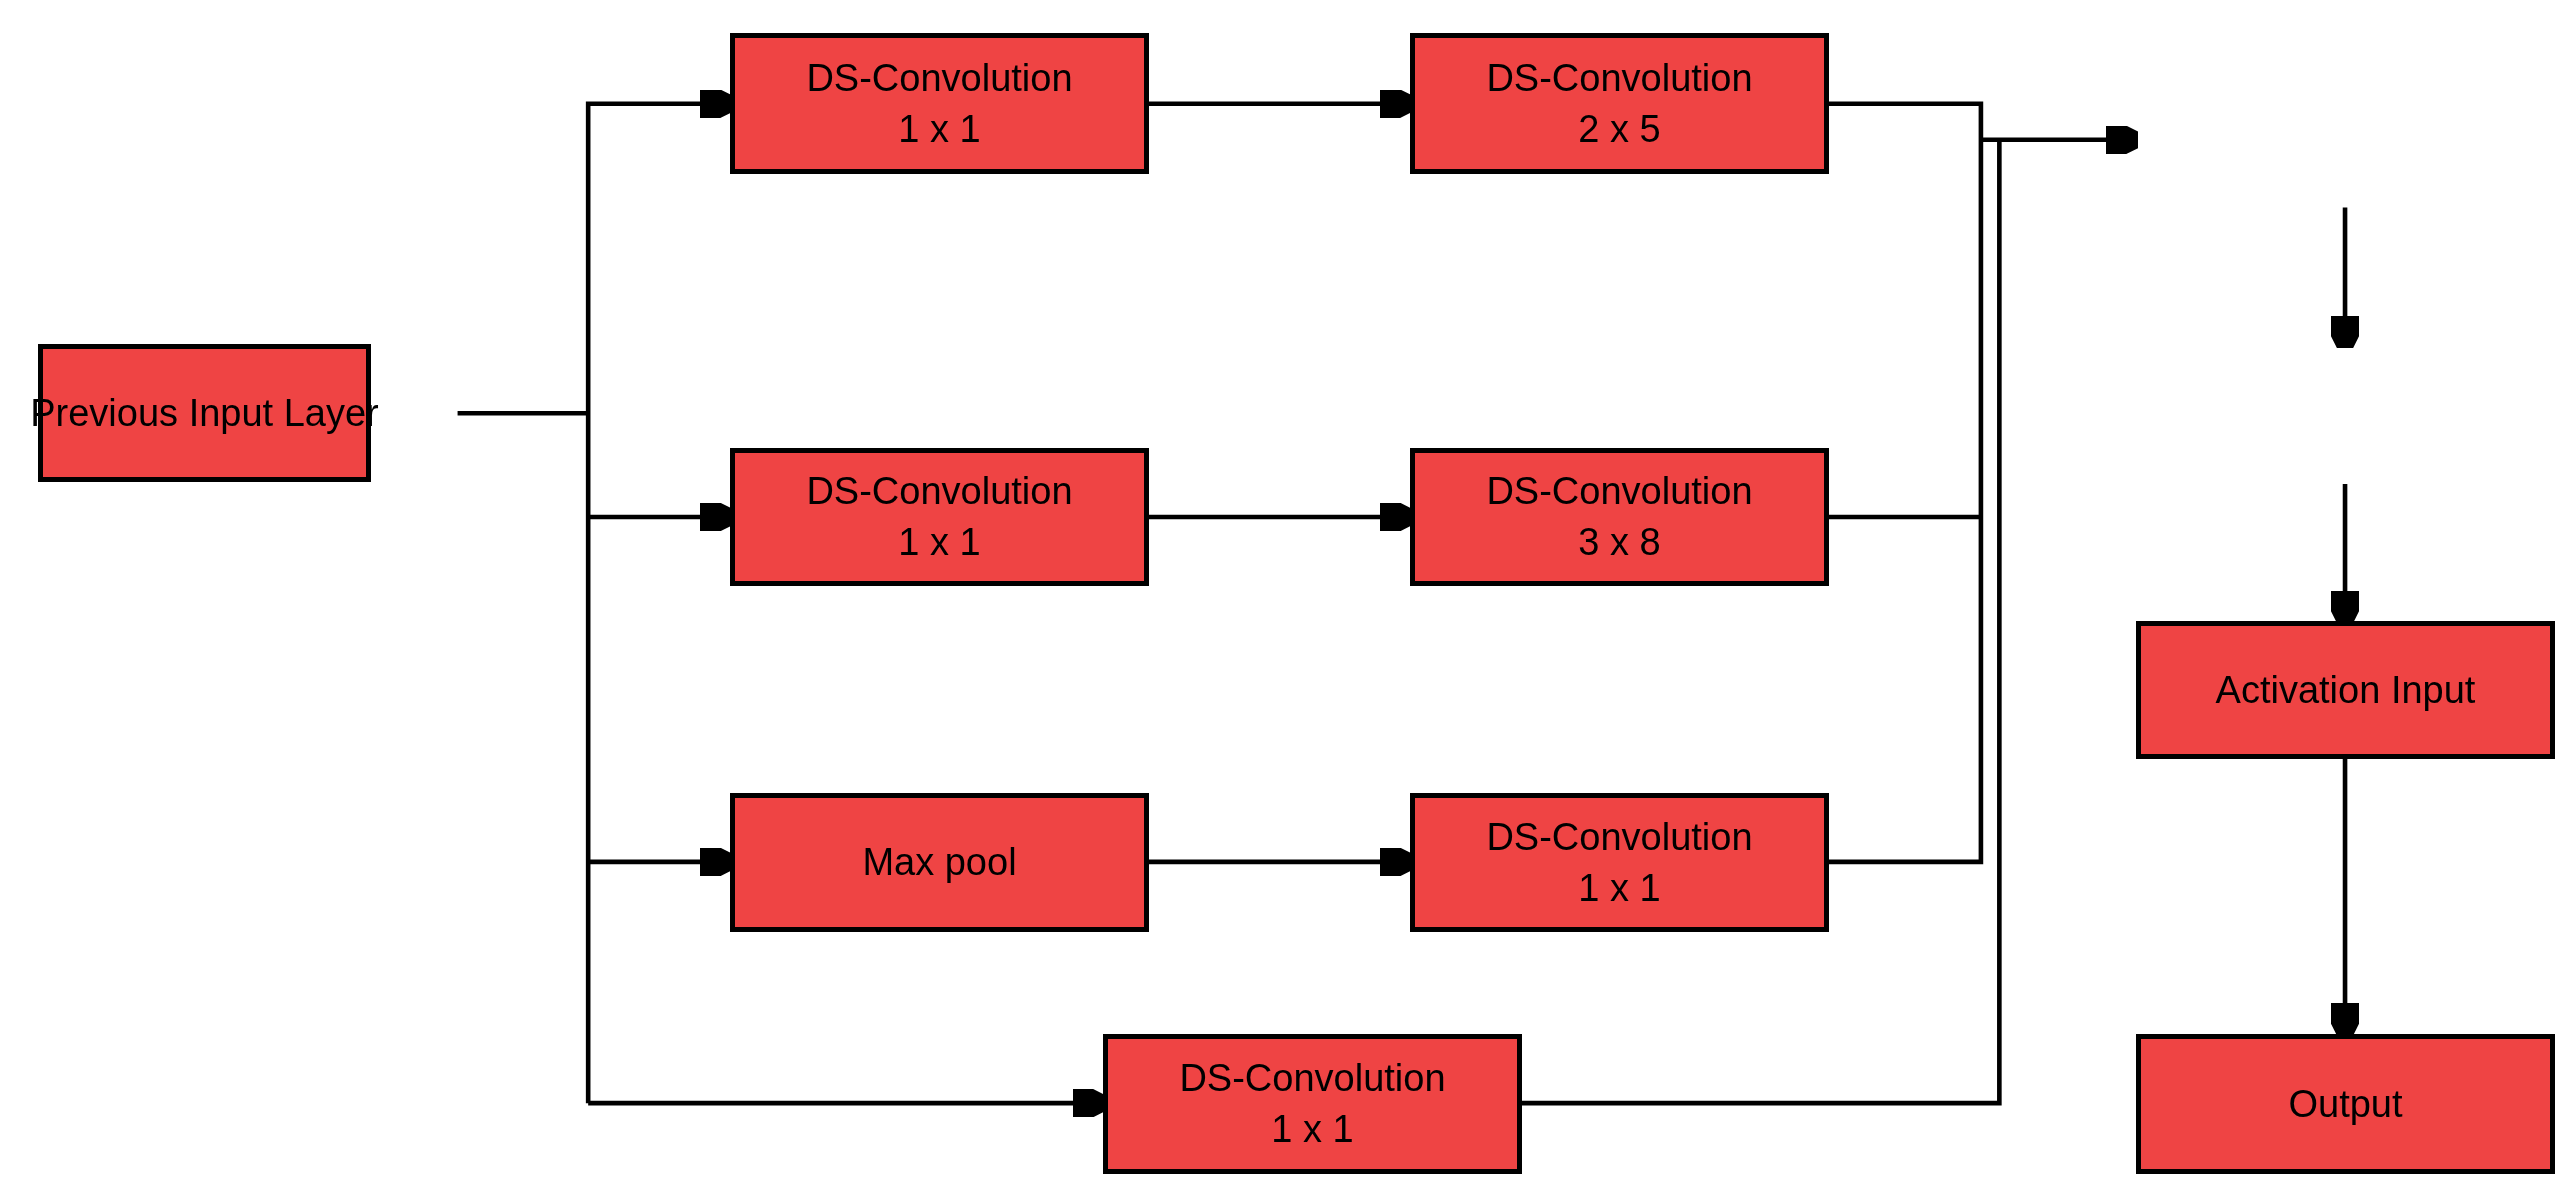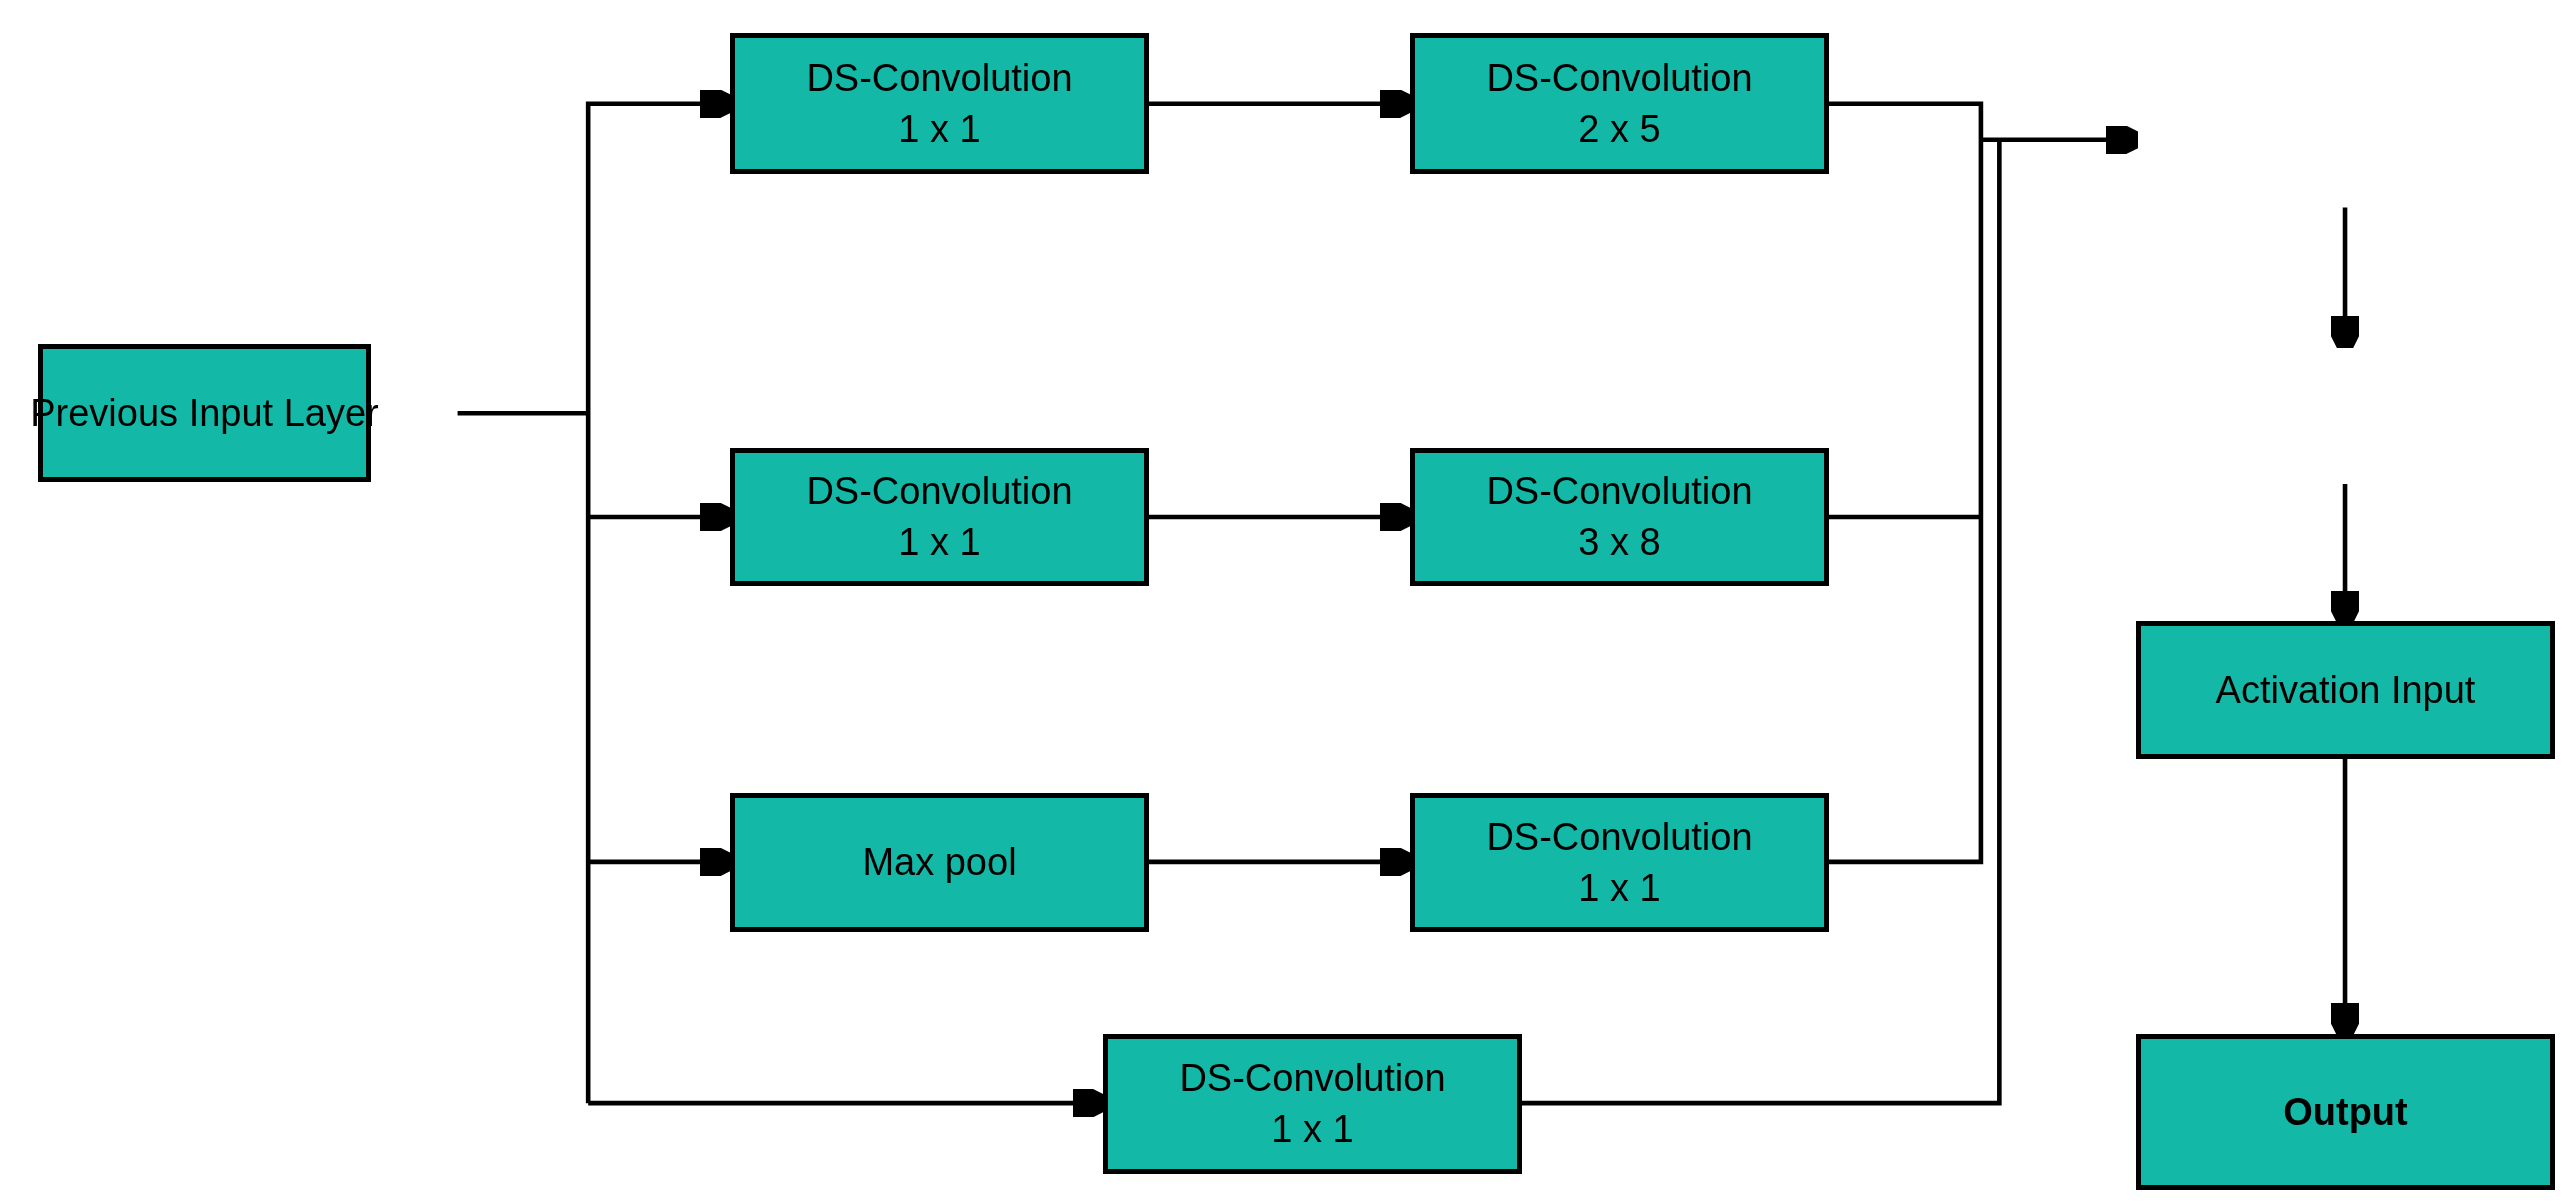--- a/index.html
+++ b/index.html
@@ -1,37 +1,37 @@
 <!DOCTYPE html>
 <html style="font-size:12.3px"><head>
 <meta charset="utf-8">
 <title>Diagram</title>
 <style>
   html,body{margin:0;padding:0;background:#ffffff;width:2576px;height:1203px;overflow:hidden;}
   #canvas{position:relative;width:2576px;height:1203px;background:#ffffff;
           font-family:"Liberation Sans","DejaVu Sans",sans-serif;color:#000;}
   #edges{position:absolute;left:0;top:0;width:2576px;height:1203px;}
   #edges path{fill:none;stroke:#000;stroke-width:6px;}
-  .node{position:absolute;box-sizing:border-box;border:5.4px solid #000;background:#14b8a6;
+  .node{position:absolute;box-sizing:border-box;border:5.4px solid #000;background:#ef4444;
         display:flex;flex-direction:column;align-items:center;justify-content:center;
         font-size:38px;line-height:51px;text-align:center;white-space:nowrap;}
   .node span:empty{display:none;}
   
   #n-prev   {left:38px;  top:344px; width:333px;height:138px;}
   #n-b1c1   {left:730px; top:33px;  width:419px;height:141px;}
   #n-b1c2   {left:1410px;top:33px;  width:419px;height:141px;}
   #n-b2c1   {left:730px; top:448px; width:419px;height:138px;}
   #n-b2c2   {left:1410px;top:448px; width:419px;height:138px;}
   #n-b3c1   {left:730px; top:793px;width:419px;height:139px;}
   #n-b3c2   {left:1410px;top:793px;width:419px;height:139px;}
   #n-b4     {left:1103px;top:1034px;width:419px;height:140px;}
   #n-concat {left:2136px;top:71px;  width:419px;height:137px;}
   #n-bn     {left:2136px;top:346px; width:419px;height:138px;}
   #n-relu   {left:2136px;top:621px; width:419px;height:138px;}
-  #n-out    {left:2136px;top:1034px;width:419px;height:156px;font-weight:bold;}
+  #n-out    {left:2136px;top:1034px;width:419px;height:140px;}
 </style>
 </head>
 <body>
 
 <div id="canvas">
 
   <svg id="edges" viewBox="0 0 3352 1566" xmlns="http://www.w3.org/2000/svg">
     <defs>
       <marker id="arrow" viewBox="0 0 10 10" refX="10" refY="5" markerWidth="42" markerHeight="36" orient="auto" markerUnits="userSpaceOnUse">
         <path d="M0 0 L10 5 L0 10 z" fill="#000" stroke="none"></path>

